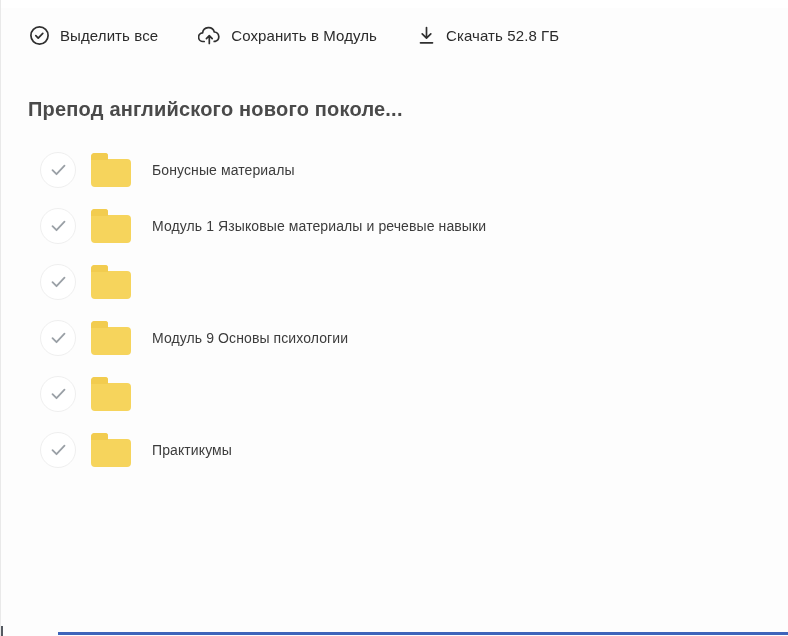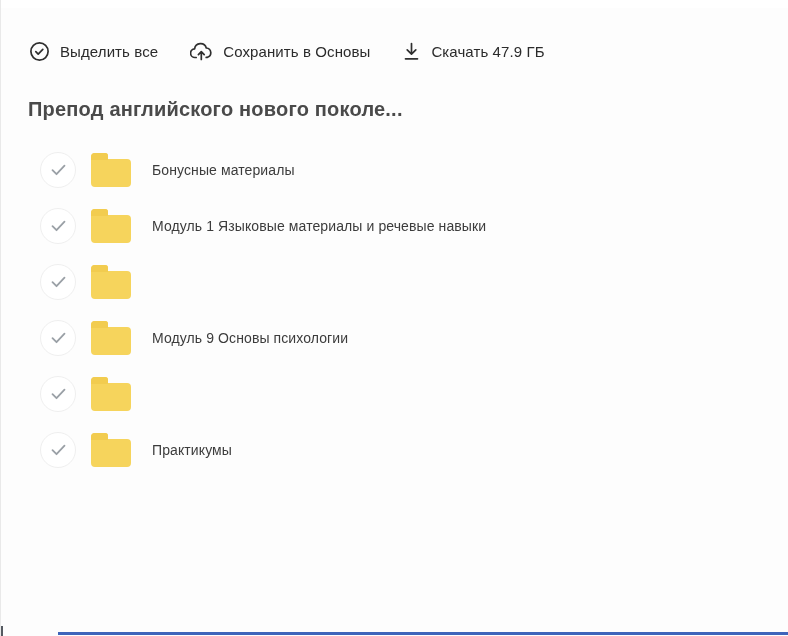--- a/index.html
+++ b/index.html
@@ -14,22 +14,22 @@
     width: 788px; height: 636px;
     background: #fdfdfd;
     border-left: 1px solid #e9e9e9;
   }
   .top-strip {
     position: absolute; top: 0; left: 0; right: 0; height: 8px;
     background: #ffffff;
   }
   
   .toolbar {
-    position: absolute; top: 38px; left: 28px;
-    display: flex; align-items: center; gap: 32px;
+    position: absolute; top: 22px; left: 28px;
+    display: flex; align-items: center; gap: 40px;
     height: 26px;
   }
   .toolbar-btn {
     display: flex; align-items: center; gap: 10px;
     cursor: pointer; background: none; border: none;
     font-family: "Liberation Sans", sans-serif;
     font-size: 15px; color: #2b2b2b; letter-spacing: .1px;
   }
   .toolbar-btn .ticon { display: flex; align-items: center; }
   .toolbar-btn svg { display: block; }
@@ -90,31 +90,31 @@
       <span>Выделить все</span>
     </button>
 
     <button class="toolbar-btn">
       <span class="ticon">
         <svg width="23" height="21" viewBox="0 0 23 21" fill="none">
           <path d="M6.2 16.5h-1a4.3 4.3 0 0 1-.6-8.6 6 6 0 0 1 11.7-.9 4.8 4.8 0 0 1 1 9.4h-1.1" stroke="#2f2f2f" stroke-width="1.7" stroke-linecap="round" stroke-linejoin="round"></path>
           <path d="M11.3 18.5v-7.3M8.4 13.6l2.9-2.9 2.9 2.9" stroke="#2f2f2f" stroke-width="1.7" stroke-linecap="round" stroke-linejoin="round"></path>
         </svg>
       </span>
-      <span>Сохранить в Основы</span>
+      <span>Сохранить в Модуль</span>
     </button>
 
     <button class="toolbar-btn">
       <span class="ticon">
         <svg width="19" height="21" viewBox="0 0 19 21" fill="none">
           <path d="M9.5 2.5v10.2M5.2 8.9l4.3 4.3 4.3-4.3" stroke="#2f2f2f" stroke-width="1.7" stroke-linecap="round" stroke-linejoin="round"></path>
           <path d="M3.5 17.8h12" stroke="#2f2f2f" stroke-width="1.7" stroke-linecap="round"></path>
         </svg>
       </span>
-      <span>Скачать 47.9 ГБ</span>
+      <span>Скачать 52.8 ГБ</span>
     </button>
 
   </div>
 
   <div class="page-title">Препод английского нового поколе...</div>
 
   <div class="folder-list">
 
     <div class="folder-row">
       <span class="row-check">

